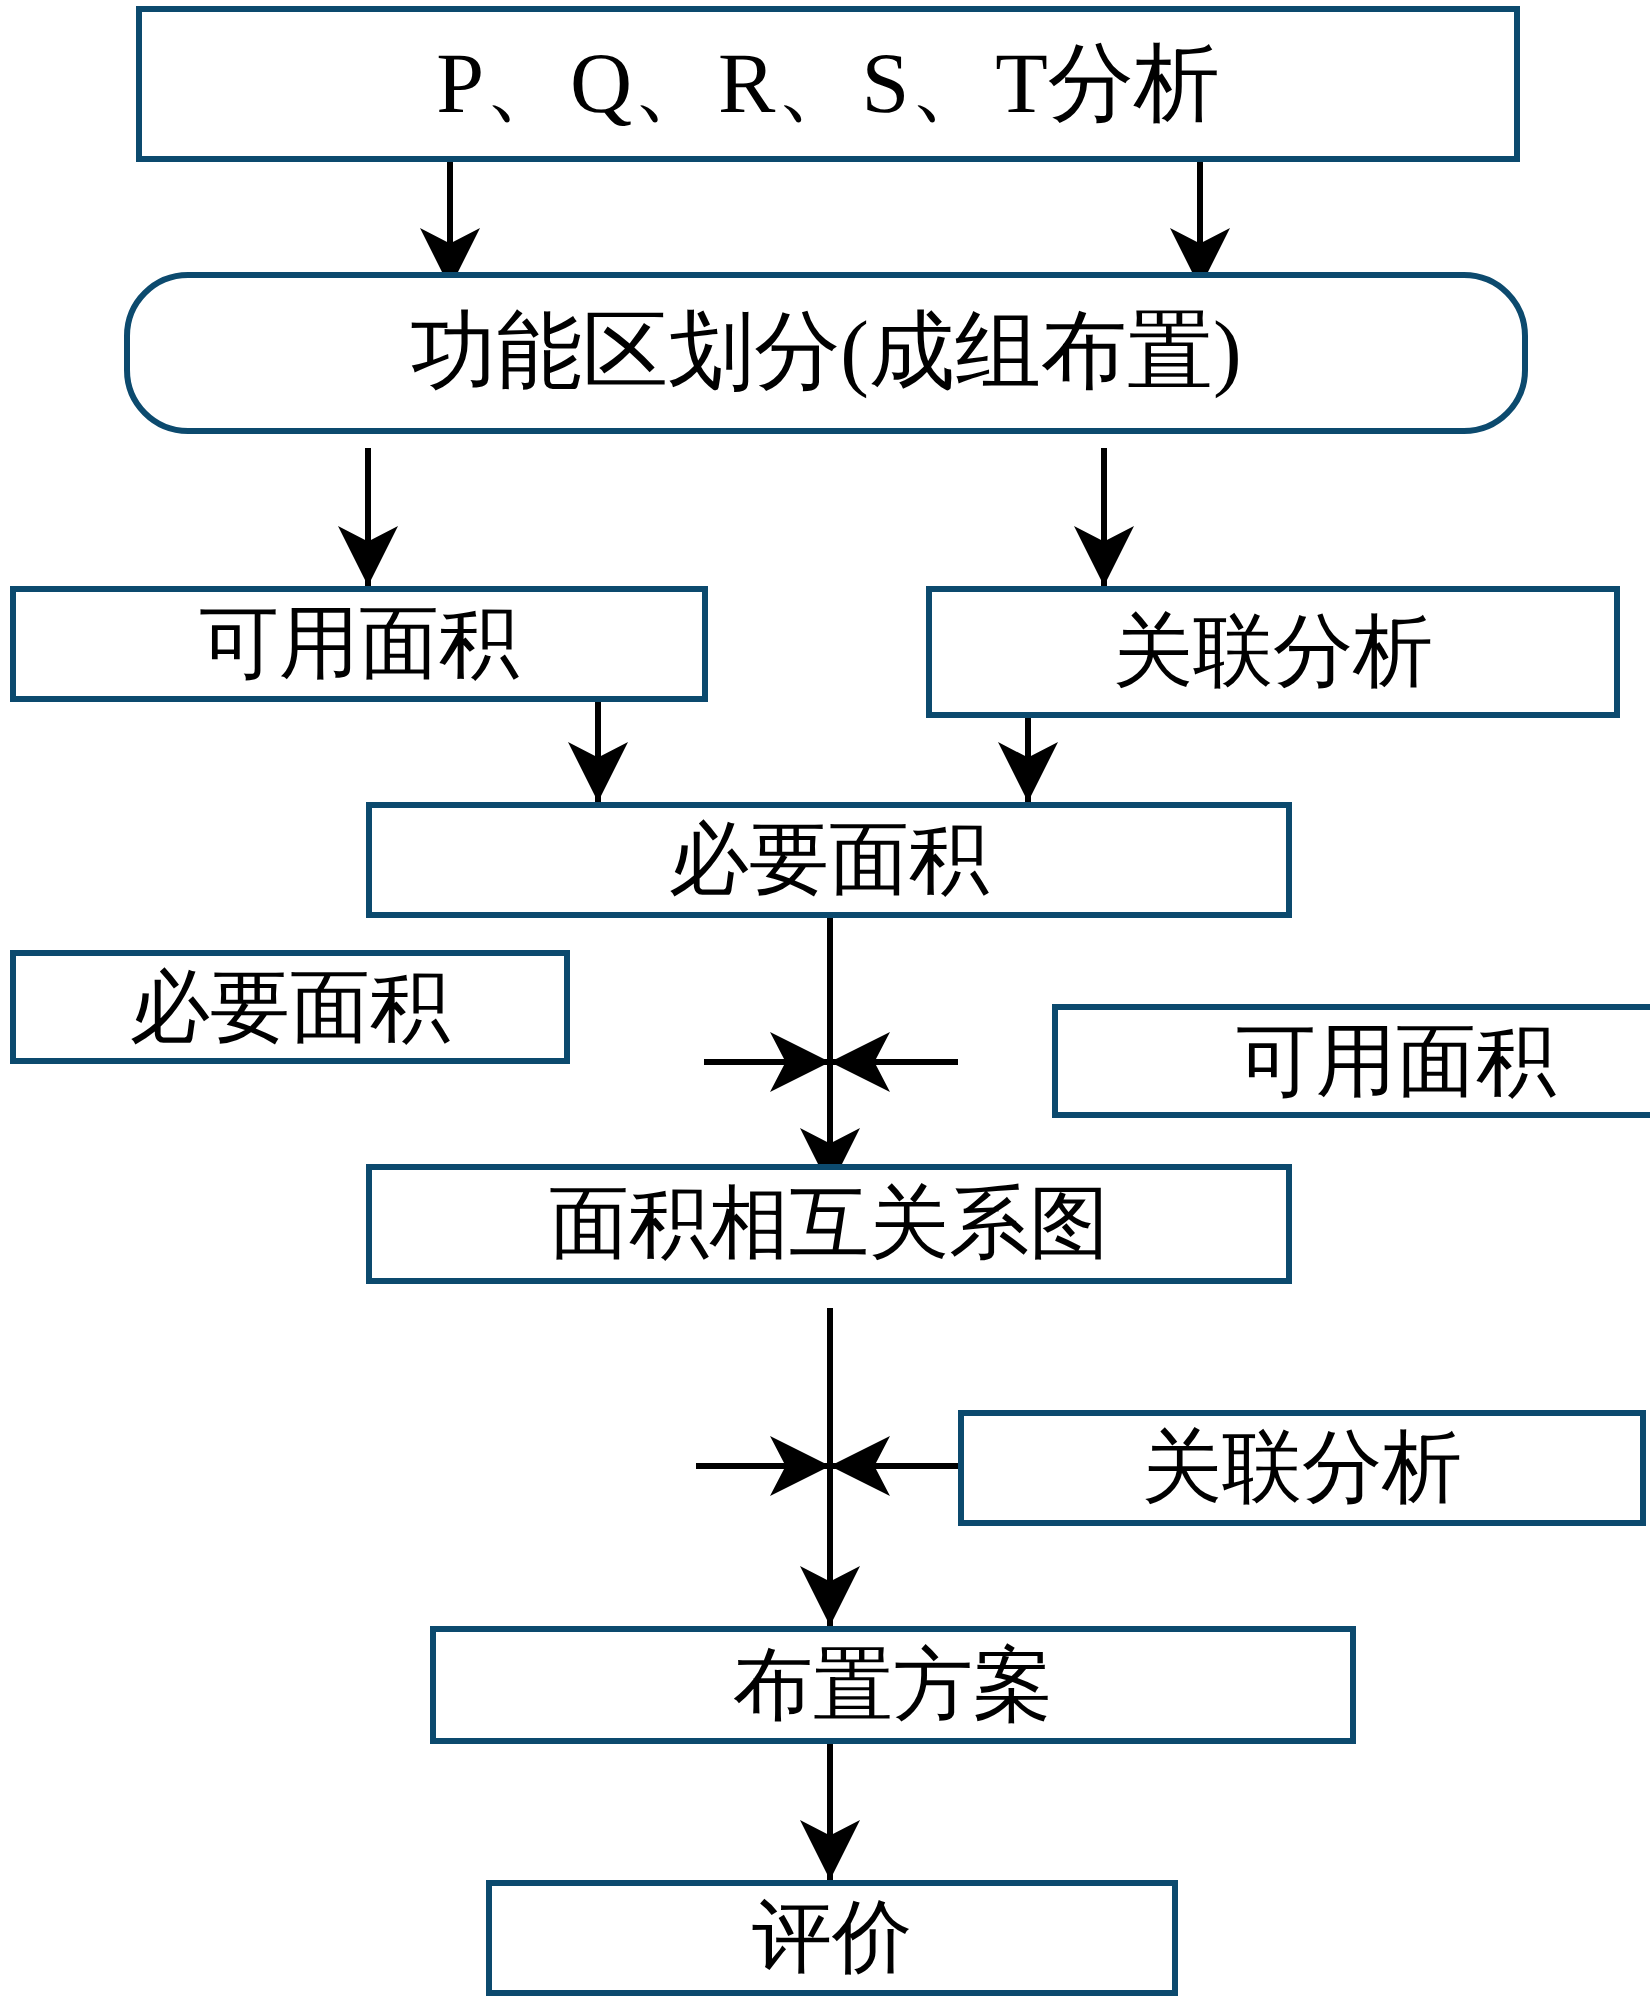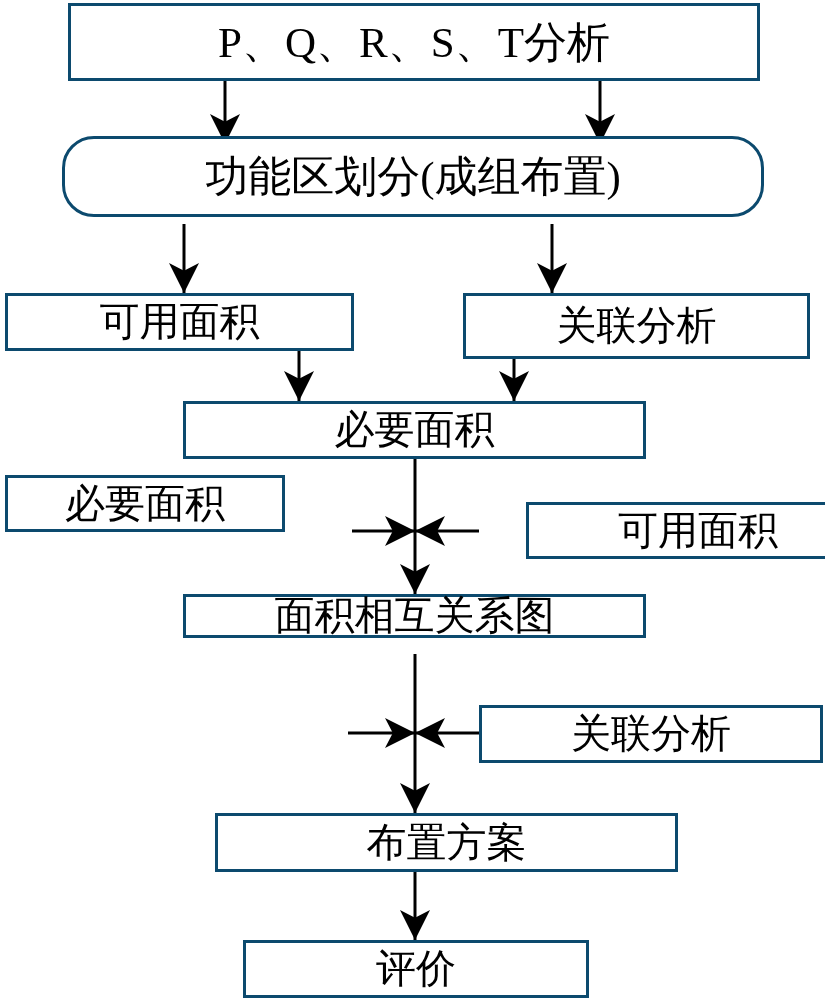--- a/index.html
+++ b/index.html
@@ -82,21 +82,21 @@
   <div class="node" style="left:5px; top:293px; width:349px; height:58px;">可用面积</div>
 
   <div class="node" style="left:463px; top:293px; width:347px; height:66px;">关联分析</div>
 
   <div class="node" style="left:183px; top:401px; width:463px; height:58px;">必要面积</div>
 
   <div class="node" style="left:5px; top:475px; width:280px; height:57px;">必要面积</div>
 
   <div class="node" style="left:479px; top:502px; width:344px; height:57px;margin-left:47px;">可用面积</div>
 
-  <div class="node" style="left:183px; top:594px; width:463px; height:44px;">面积相互关系图</div>
+  <div class="node" style="left:183px; top:582px; width:463px; height:60px;">面积相互关系图</div>
 
 
   <div class="node" style="left:479px; top:705px; width:344px; height:58px;">关联分析</div>
 
   <div class="node" style="left:183px; top:813px; width:463px; height:59px;margin-left:32px;">布置方案</div>
 
   <div class="node" style="left:243px; top:940px; width:346px; height:58px;">评价</div>
 
 </div>
 

